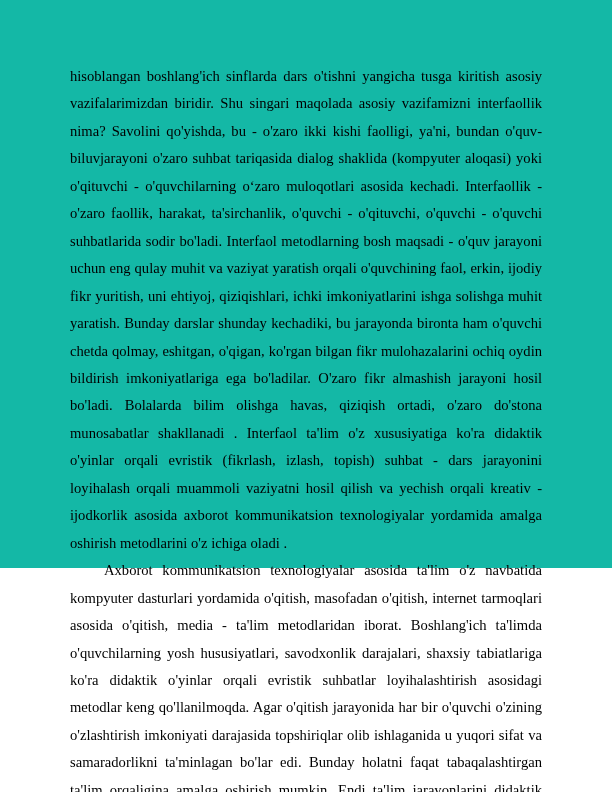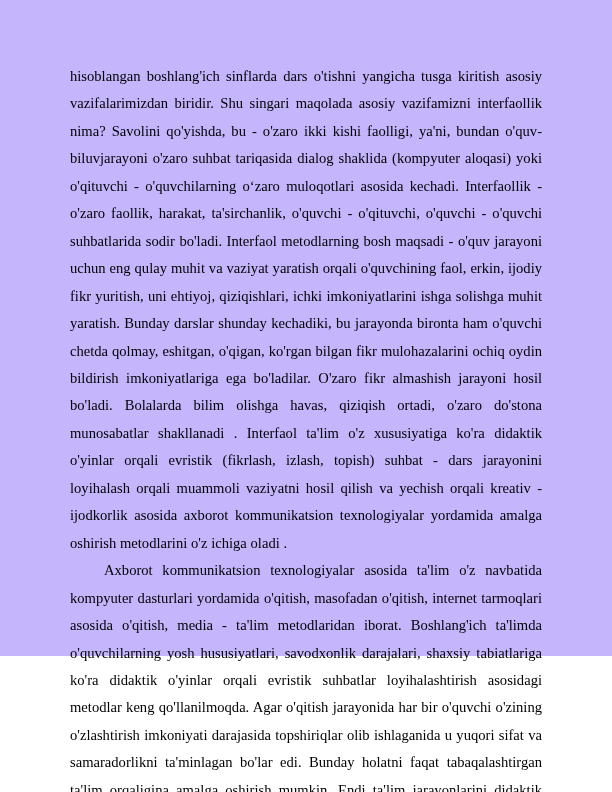--- a/index.html
+++ b/index.html
@@ -11,22 +11,22 @@
     width: 612px;
     height: 792px;
     overflow: hidden;
     font-family: "Liberation Serif", "DejaVu Serif", serif;
     color: #000000;
     -webkit-font-smoothing: antialiased;
   }
   .page {
     position: relative;
     width: 612px;
-    height: 656px;
-    background: #c4b5fd;
+    height: 568px;
+    background: #14b8a6;
     box-sizing: border-box;
   }
   .text-body {
     position: absolute;
     left: 70px;
     top: 63px;
     width: 472px;
   }
   .para {
     margin: 0;

